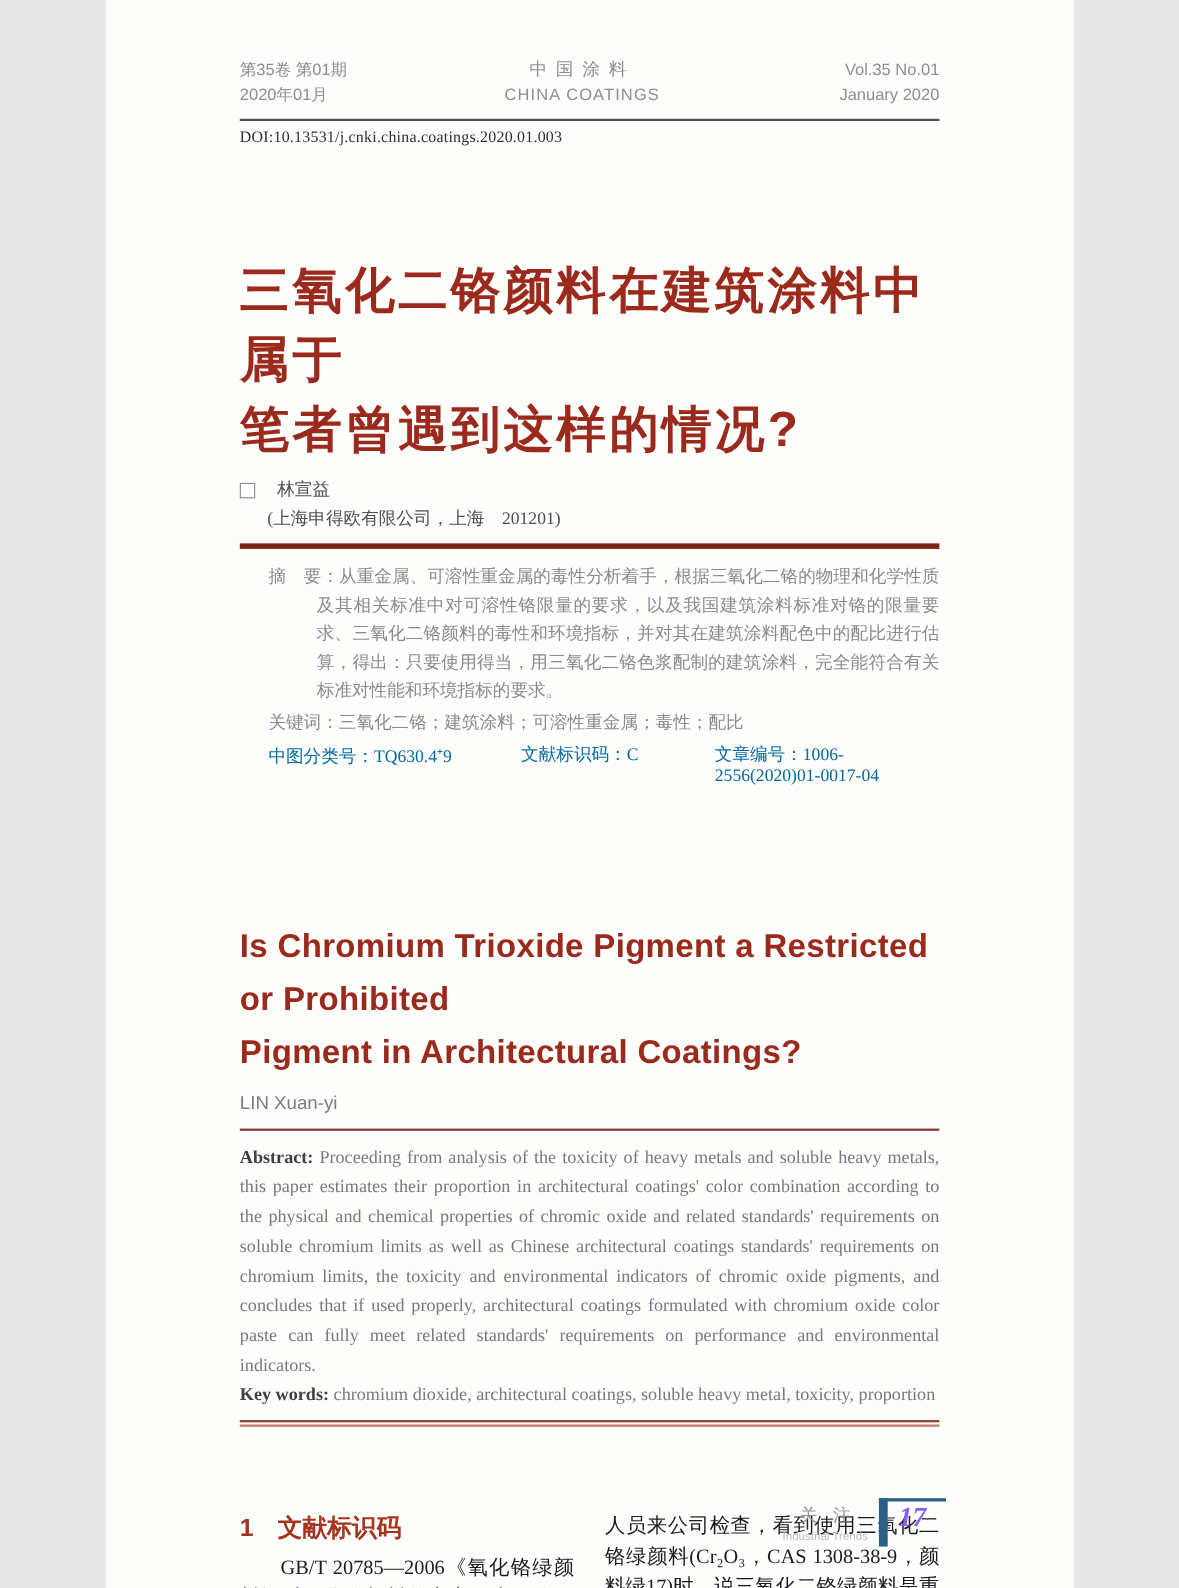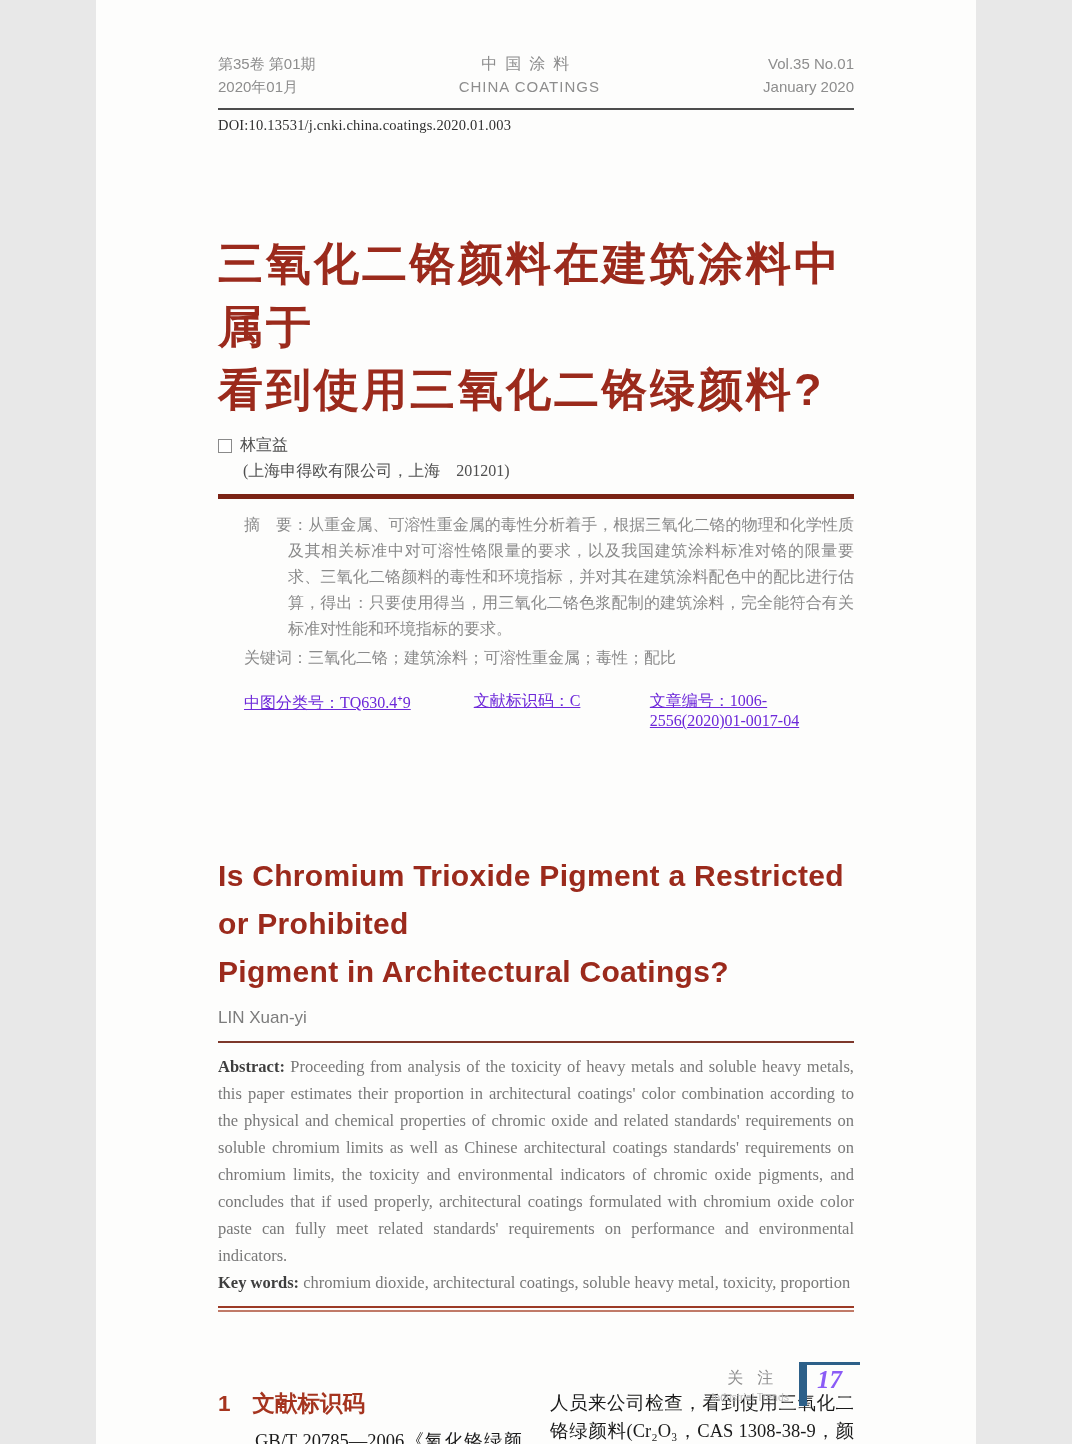--- a/index.html
+++ b/index.html
@@ -28,37 +28,37 @@
   .doi-line { margin-top:7px; font-size:14.5px; color:#2e2e2e; letter-spacing:0.2px; }
 
   
   .title-zh {
     margin-top:98px;
     color:#9b2a1c;
     font-family:"Liberation Sans", sans-serif;
     font-weight:800;
     font-size:45px; line-height:63px; letter-spacing:3px;
   }
-  .author-row { margin-top:14px; display:flex; align-items:center; gap:8px;
+  .author-row { margin-top:14px; display:flex; align-items:center; gap:20px;
     font-size:16px; color:#4f4f4f; }
   .author-box { width:12px; height:12px; border:1.5px solid #8a8a8a; background:#fff; }
   .affil-zh { margin-top:5px; padding-left:25px; font-size:16px; color:#4f4f4f; }
   .rule-thick { margin-top:12px; height:5px; background:#7b2315; }
 
   
   .abs-zh {
     margin:13px 0 0 26px;
     font-size:16px; line-height:26px;
     color:#8a8a8a; text-align:justify;
     padding-left:44px; text-indent:-44px;
   }
   .kw-zh { margin:3px 0 0 26px; font-size:16px; line-height:26px; color:#8a8a8a; }
   .meta-row {
-    margin:20px 0 0 26px; display:flex;
-    font-size:16px; color:#6d28d9;text-decoration:underline;
+    margin:5px 0 0 26px; display:flex;
+    font-size:16px; color:#0369a1;
   }
   .meta-row .m1 { width:300px; }
   .meta-row .m2 { width:230px; }
 
   
   .title-en {
     margin-top:122px;
     color:#9b2a1c;
     font-family:"Liberation Sans", sans-serif;
     font-weight:800;
@@ -129,21 +129,21 @@
       </div>
       <div class="col-right">
         <div>Vol.35  No.01</div>
         <div>January 2020</div>
       </div>
     </div>
     <div class="doi-line">DOI:10.13531/j.cnki.china.coatings.2020.01.003</div>
 
     <div class="title-zh">
       <div>三氧化二铬颜料在建筑涂料中属于</div>
-      <div>看到使用三氧化二铬绿颜料?</div>
+      <div>笔者曾遇到这样的情况?</div>
     </div>
 
     <div class="author-row">
       <span class="author-box"></span>
       <span>林宣益</span>
     </div>
     <div class="affil-zh">(上海申得欧有限公司，上海　201201)</div>
 
     <div class="rule-thick"></div>
 

